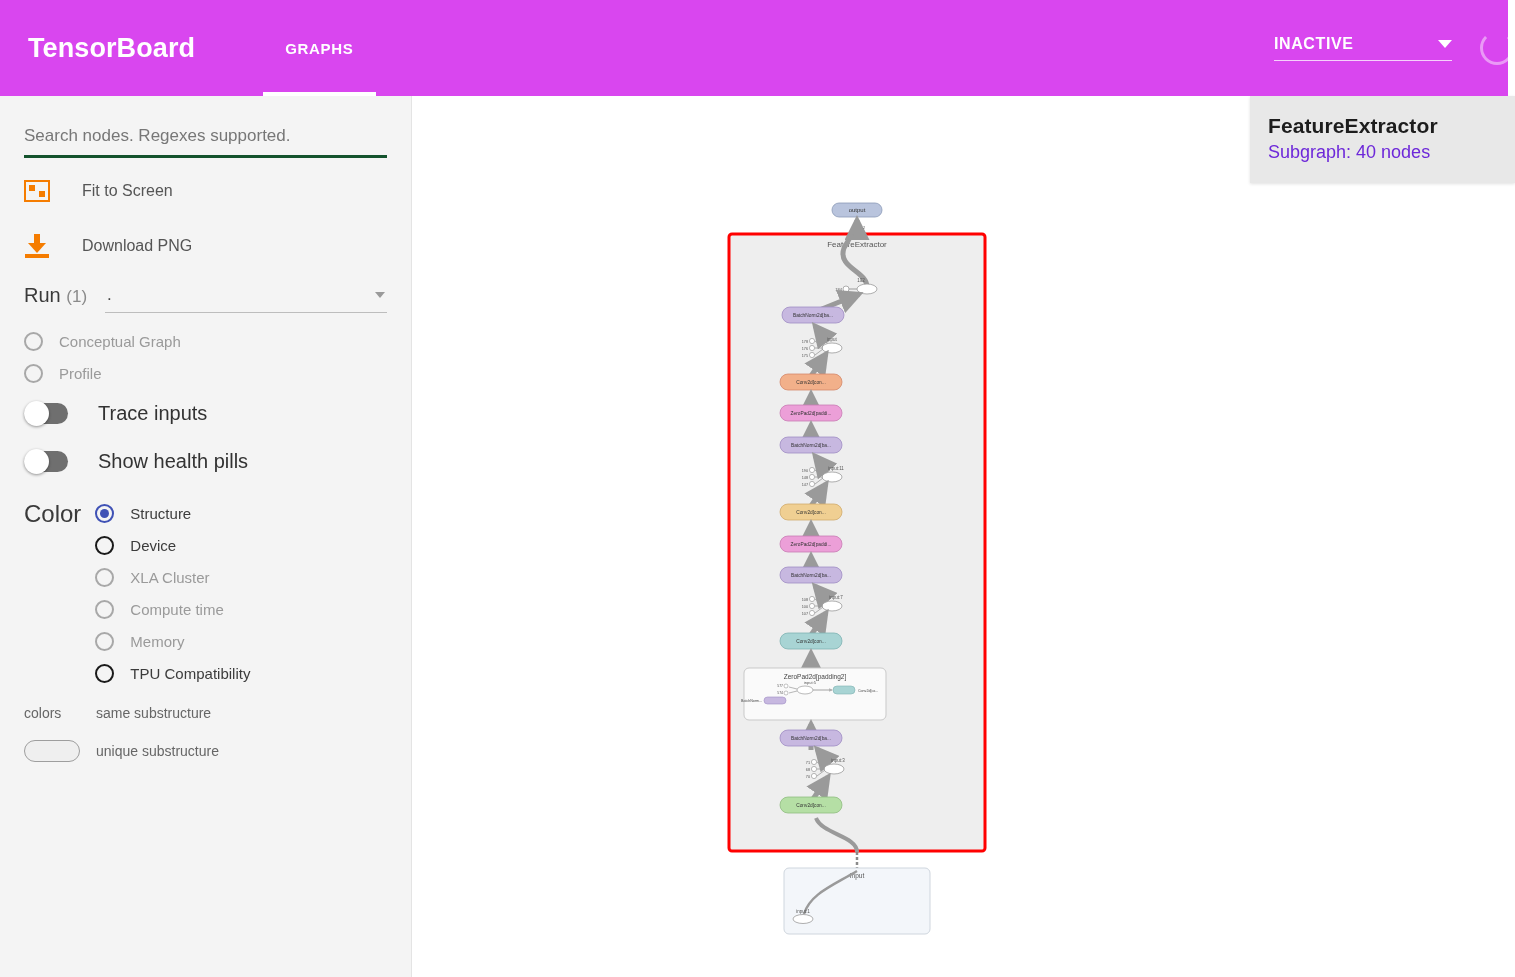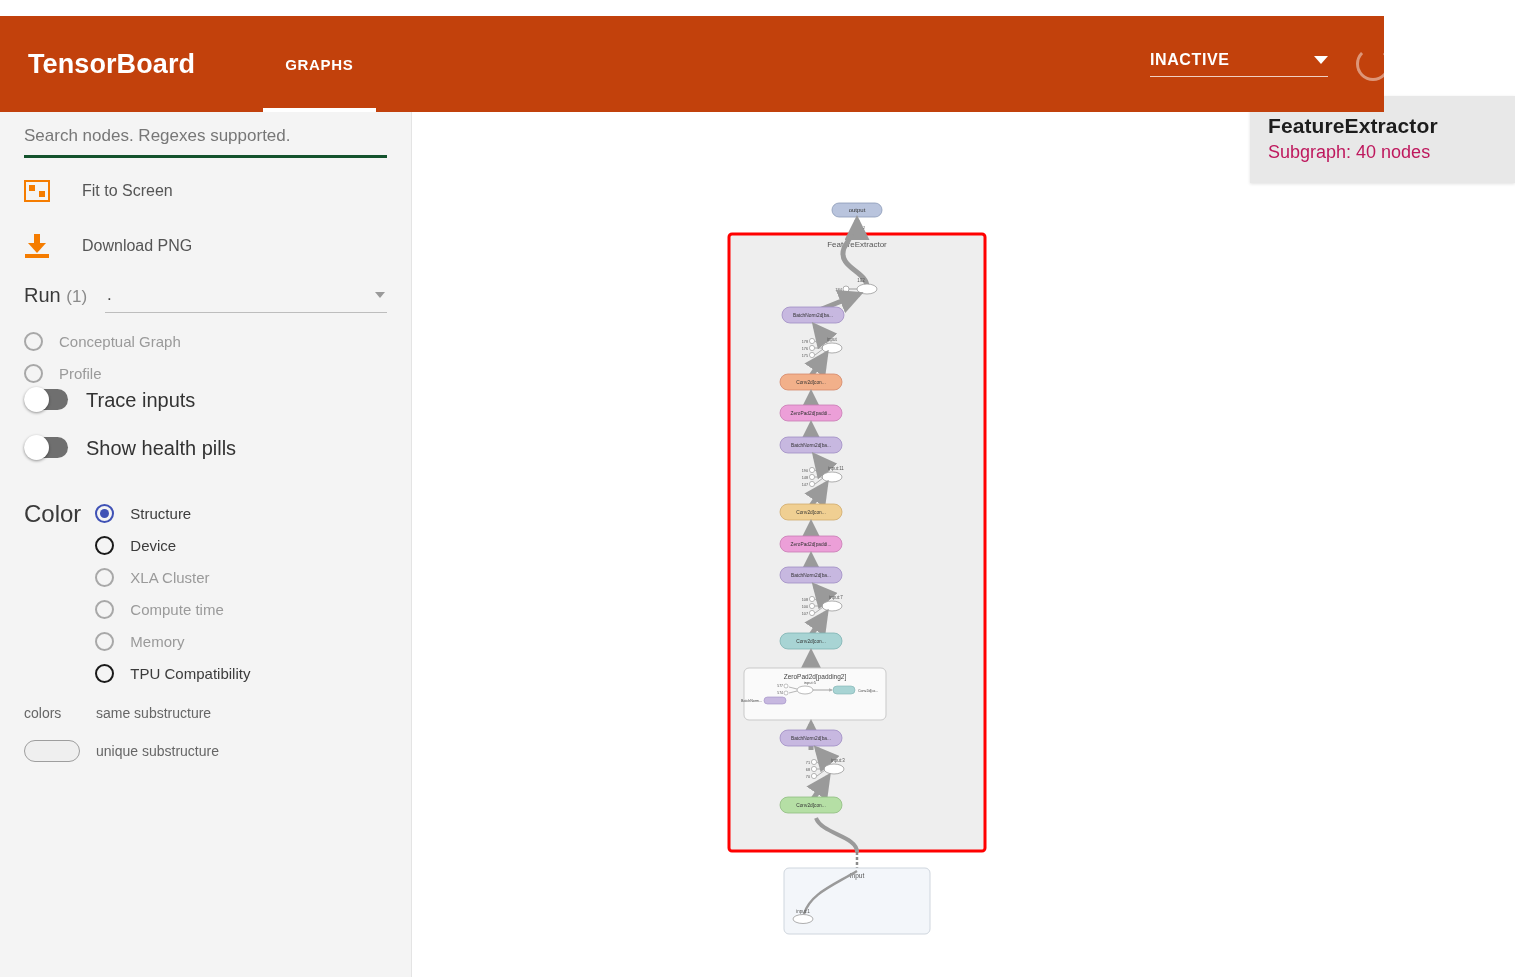--- a/index.html
+++ b/index.html
@@ -6,23 +6,23 @@
   html, body {
     margin: 0; padding: 0;
     width: 1515px; height: 977px;
     overflow: hidden;
     background: #ffffff;
     font-family: "Liberation Sans", sans-serif;
   }
 
   
   .appbar {
-    position: absolute; top: 16px; left: 0;
-    width: 1384px; height: 96px;
-    background: #c2410c;
+    position: absolute; top: 0; left: 0;
+    width: 1508px; height: 96px;
+    background: #d946ef;
     display: flex; align-items: center;
     z-index: 30;
   }
   .brand {
     color: #ffffff;
     font-size: 27px;
     font-weight: bold;
     margin-left: 28px;
     letter-spacing: 0.1px;
     white-space: nowrap;
@@ -215,23 +215,24 @@
     left: 3px; top: 3px;
     width: 9px; height: 9px; border-radius: 50%;
     background: #3f51b5;
   }
   .radio.dark { border-color: #1a1a1a; border-width: 2px; }
   .radio.dim  { border-color: #a8a8a8; }
   .radio-label { margin-left: 16px; font-size: 15px; color: #3c3c3c; }
   .radio-label.dim { color: #9a9a9a; }
 
   .toggle-row {
-    display: flex; align-items: flex-start;
+    display: flex; align-items: center;
     height: 48px; padding-left: 24px;
     cursor: pointer;
+    gap: 12px;
   }
   .switch {
     width: 44px; height: 21px;
     border-radius: 11px;
     background: #6f6f6f;
     position: relative; flex: 0 0 auto;
   }
   .switch .knob {
     position: absolute; left: 0; top: -2px;
     width: 25px; height: 25px; border-radius: 50%;
@@ -272,21 +273,21 @@
   .info-card {
     position: absolute;
     top: 96px; right: 0;
     width: 265px;
     background: #e8e8e8;
     padding: 18px 20px 20px 18px;
     box-shadow: 0 1px 3px rgba(0,0,0,0.12);
     z-index: 25;
   }
   .info-title { font-size: 21px; color: #1d1d1d; font-weight: bold; letter-spacing: 0.1px; }
-  .info-sub { font-size: 18px; color: #be185d; margin-top: 4px; }
+  .info-sub { font-size: 18px; color: #6d28d9; margin-top: 4px; }
 </style>
 </head>
 <body>
 
 <div class="appbar">
   <div class="brand">TensorBoard</div>
   <div class="tabs">
     <div class="tab active">
       <span>GRAPHS</span>
     </div>

